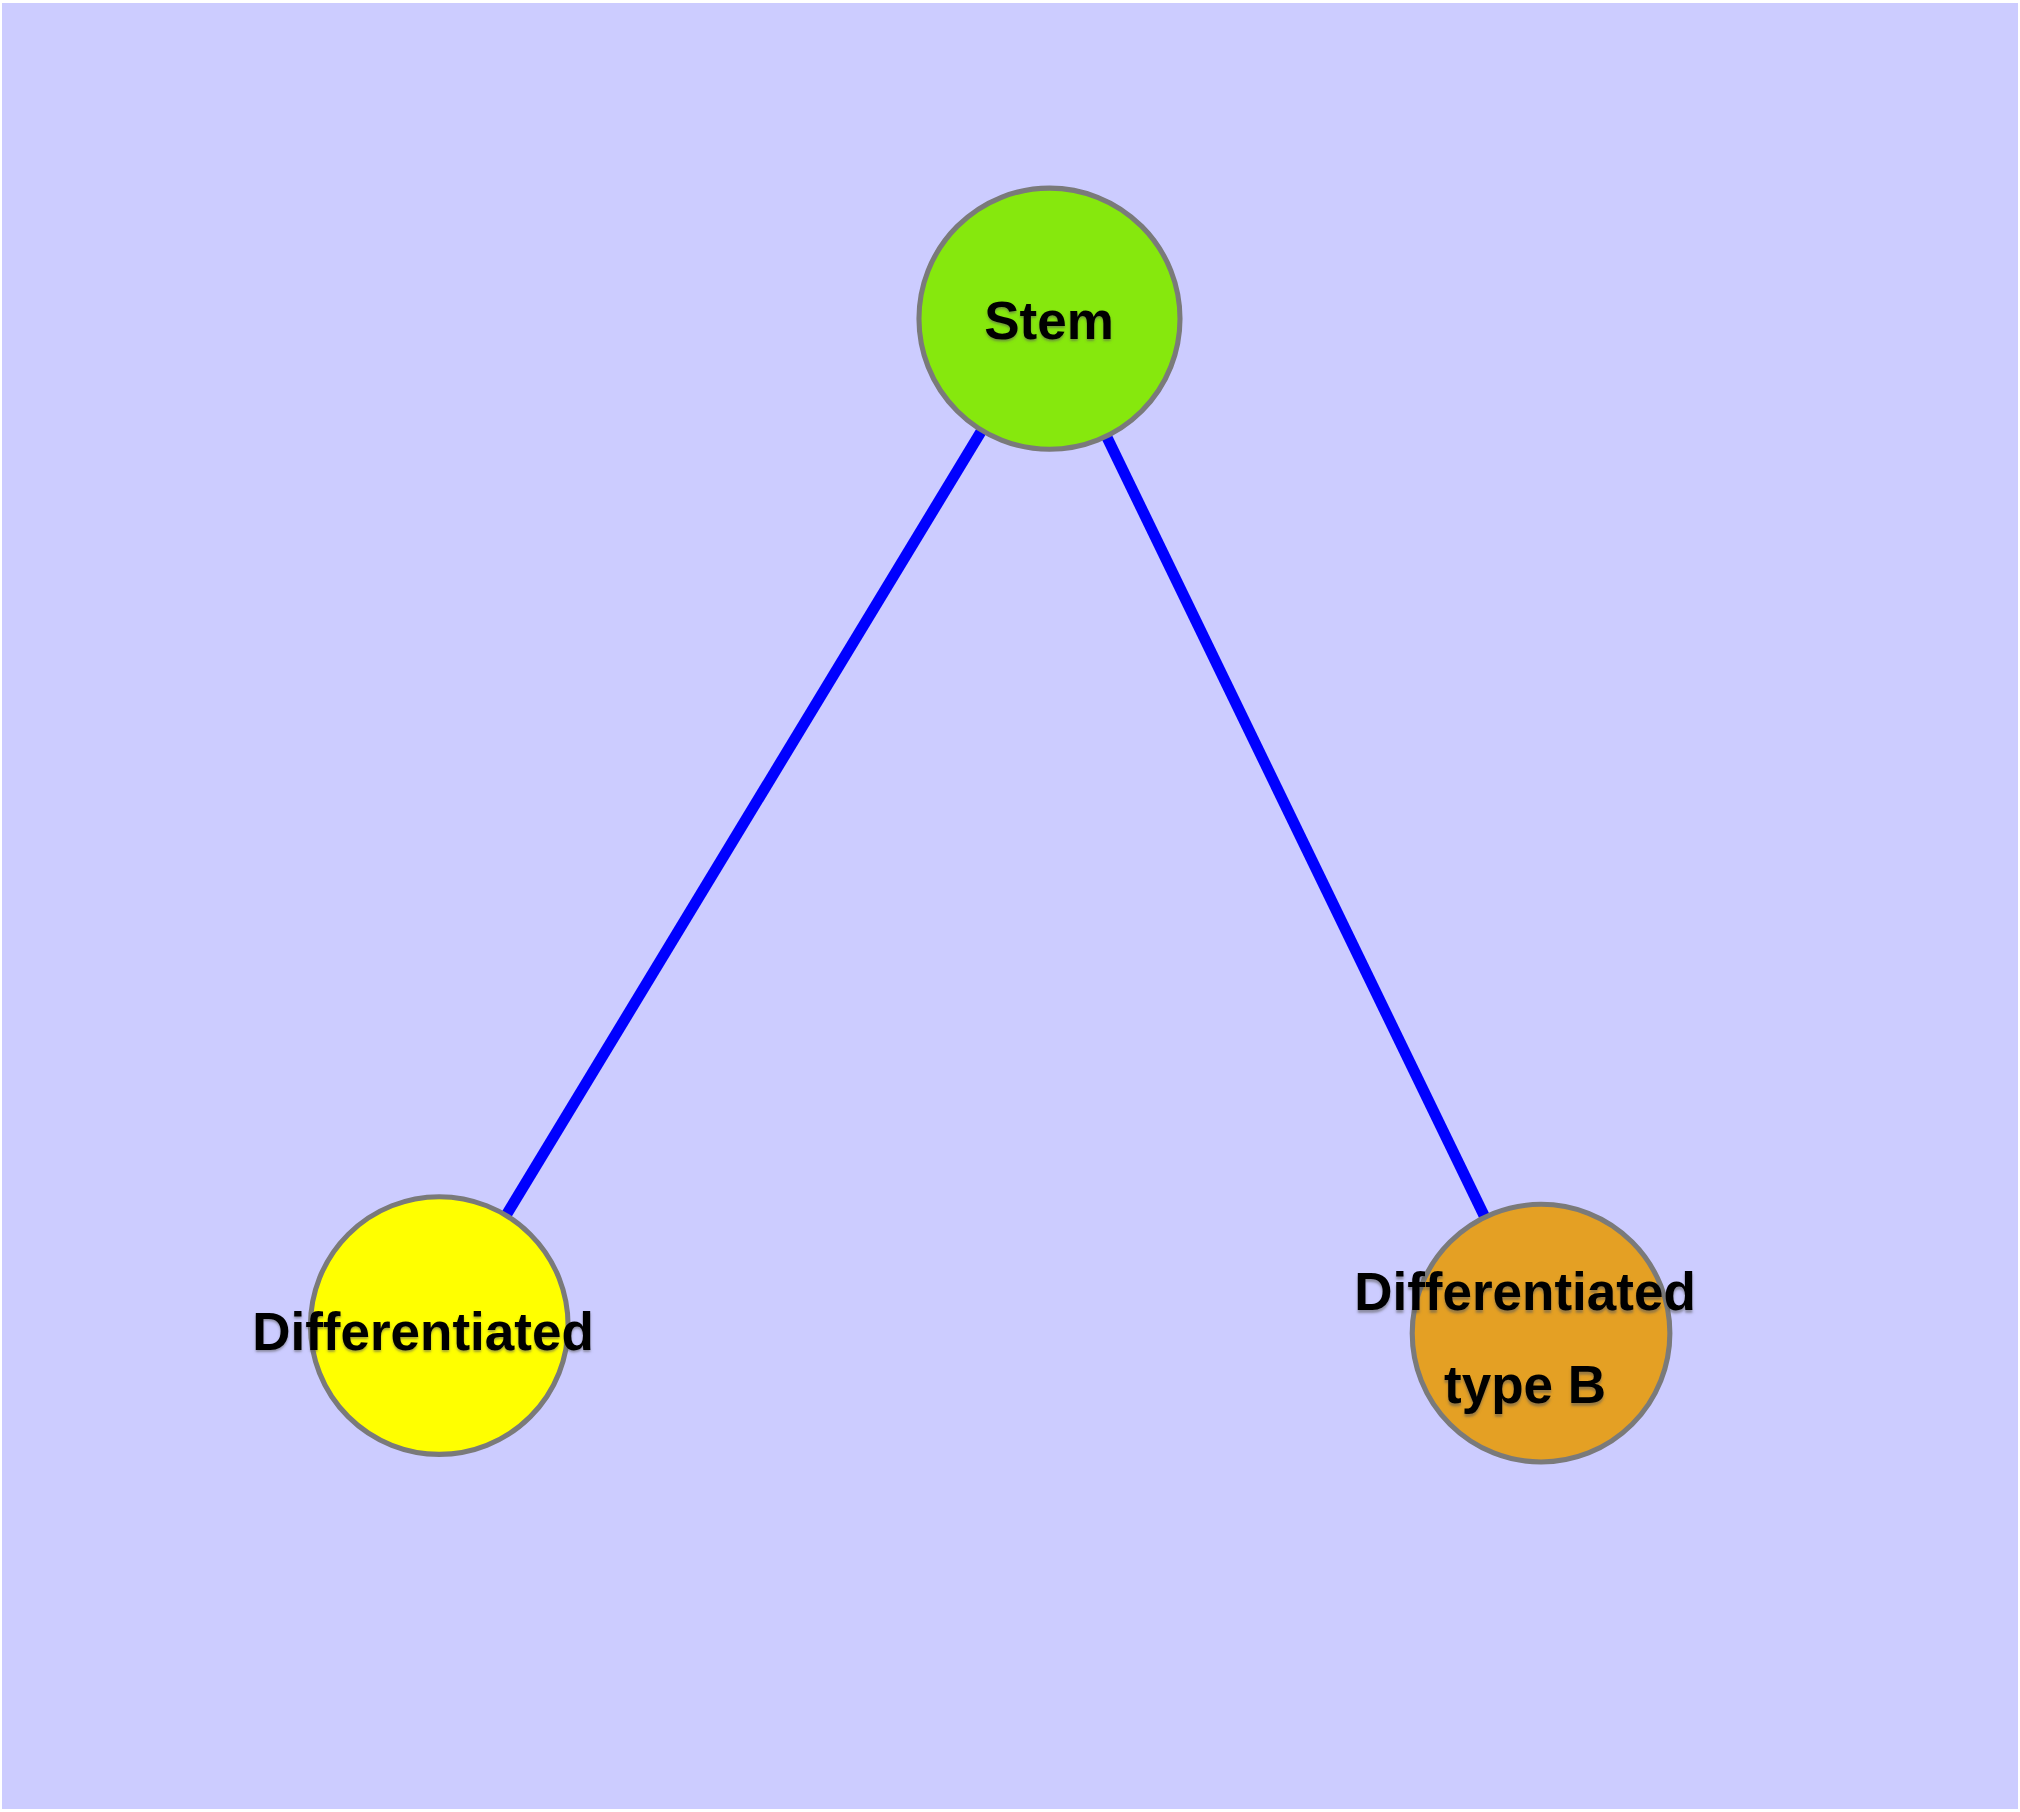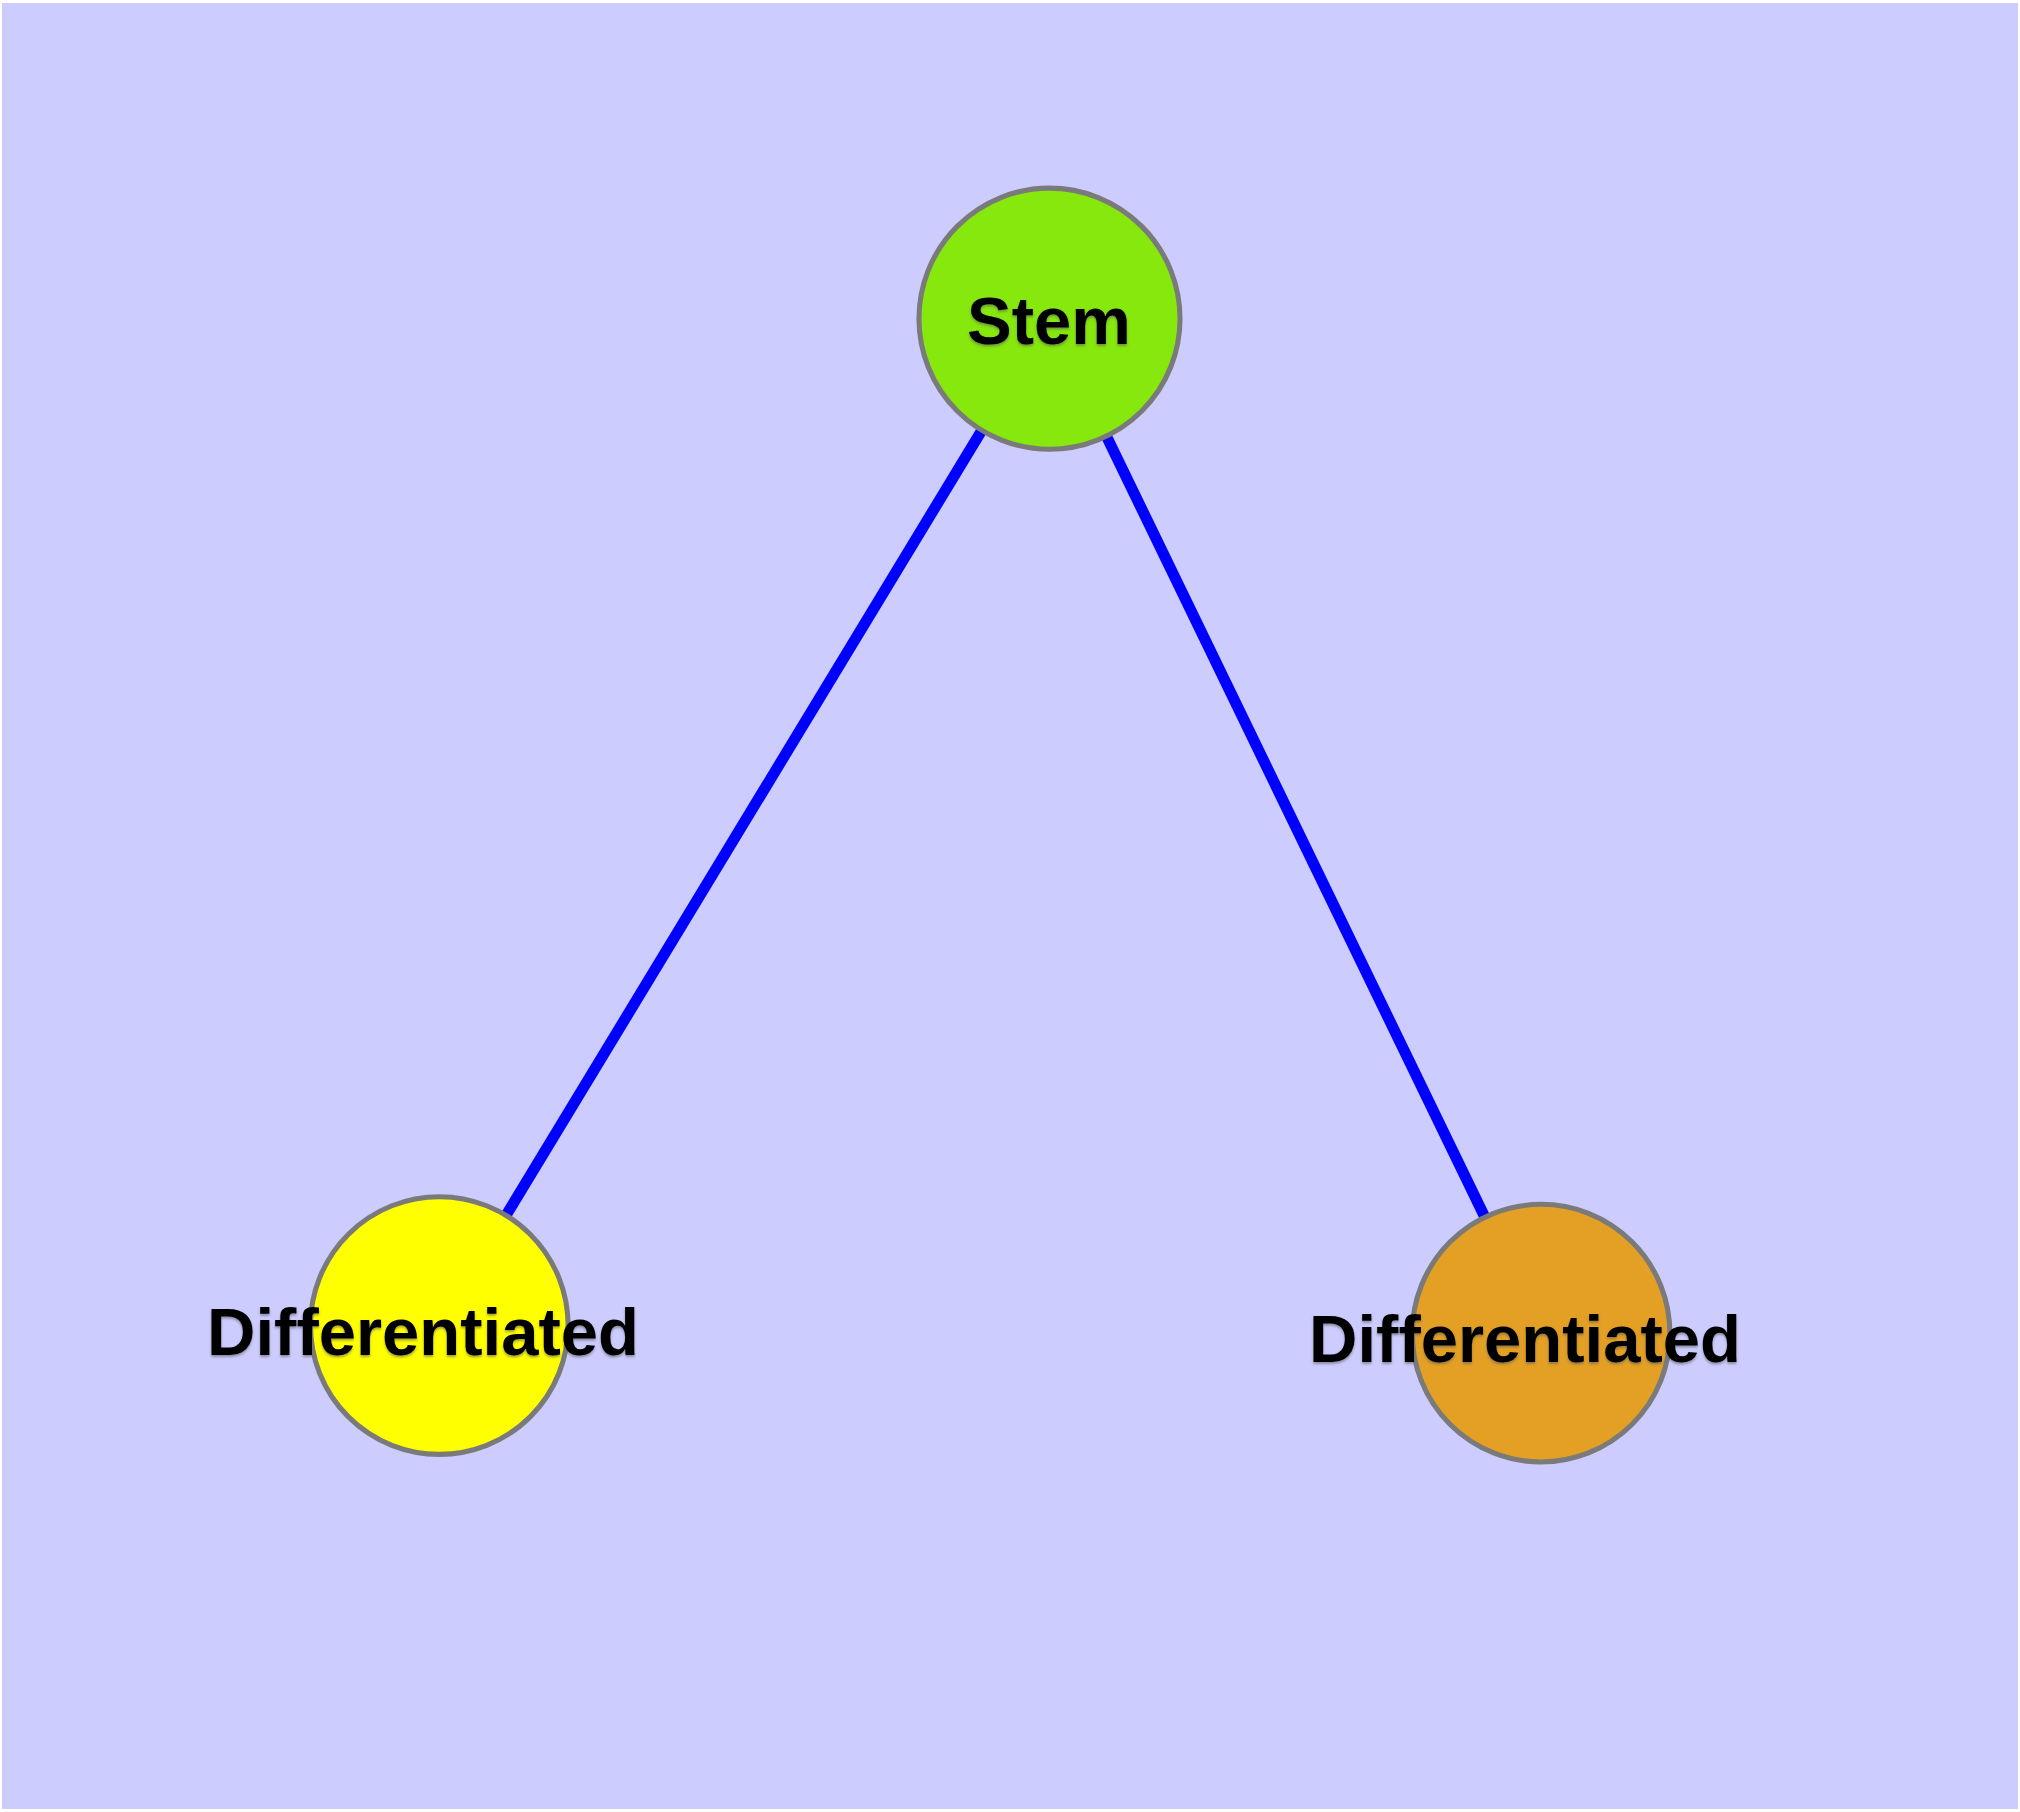--- a/index.html
+++ b/index.html
@@ -26,21 +26,21 @@
     width: 2021px;
     height: 1812px;
     display: block;
   }
   .node-label {
     position: absolute;
     transform: translate(-50%, -50%);
     text-align: center;
     color: #000000;
     font-weight: 700;
-    font-size: 67px;
+    font-size: 53px;
     line-height: 93px;
     white-space: nowrap;
     text-shadow: 0px 2.5px 2.5px rgba(90, 90, 90, 0.55);
     letter-spacing: 0px;
   }
   .node-label .line { display: block; }
   #label-stem   { left: 1049px; top: 320px; }
   #label-type-a { left: 423px;  top: 1331px; }
   #label-type-b { left: 1525px; top: 1338px; }
 </style>
@@ -62,14 +62,15 @@
 <div class="node-label" id="label-stem">
   <span class="line">Stem</span>
 </div>
 
 <div class="node-label" id="label-type-a">
   <span class="line">Differentiated</span>
 </div>
 
 <div class="node-label" id="label-type-b">
   <span class="line">Differentiated</span>
+  <span class="line">type B</span>
 </div>
 
 
 </body></html>

